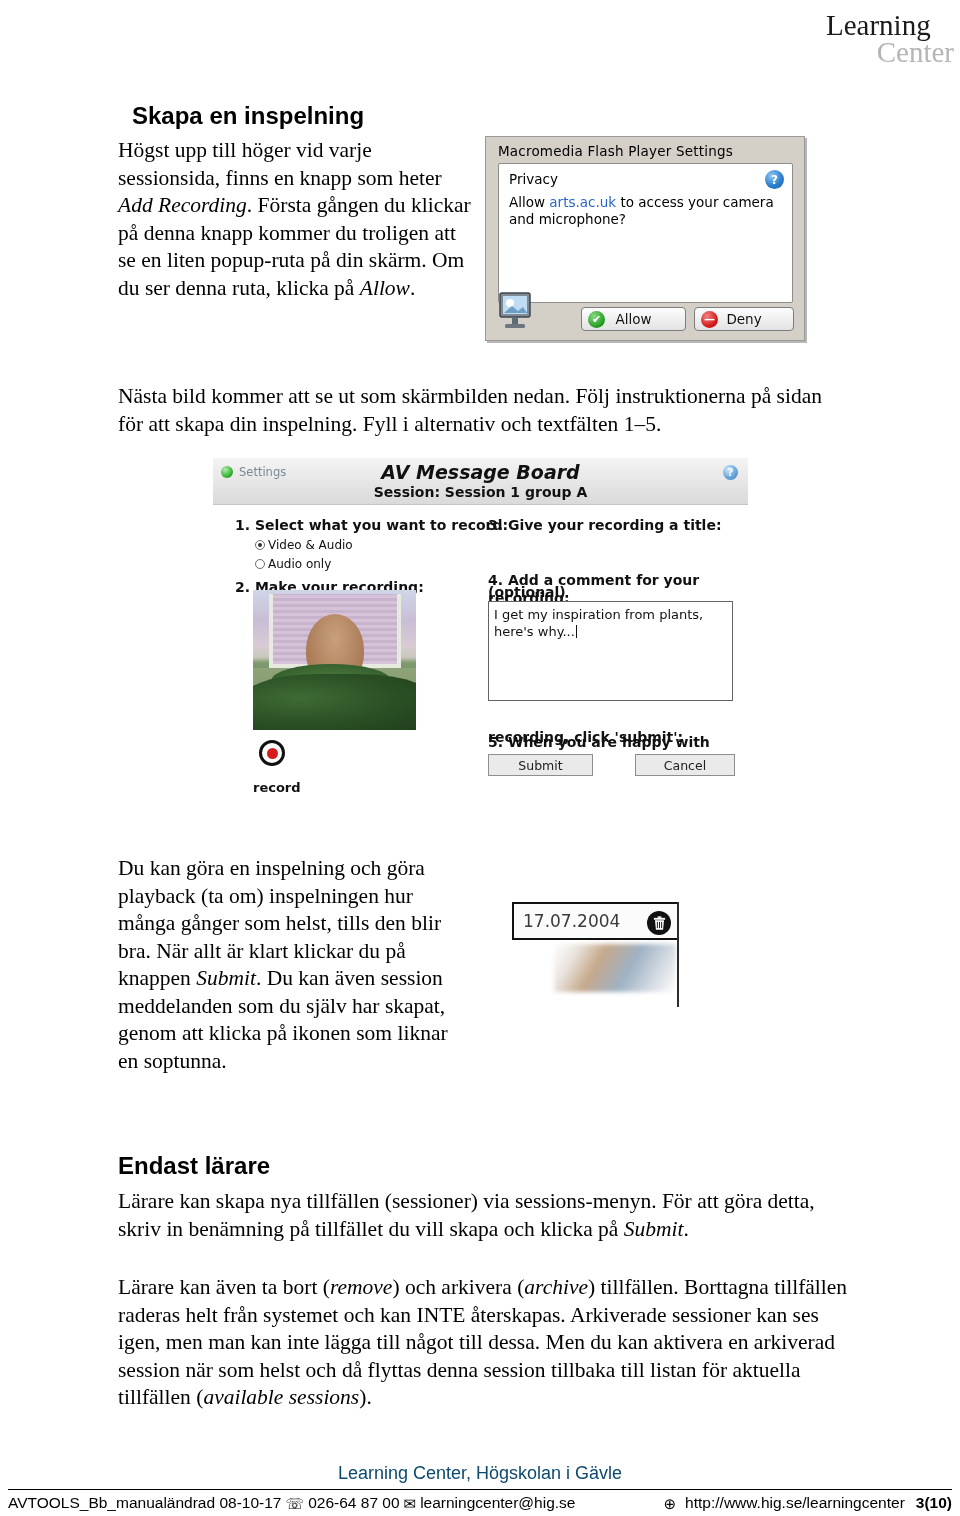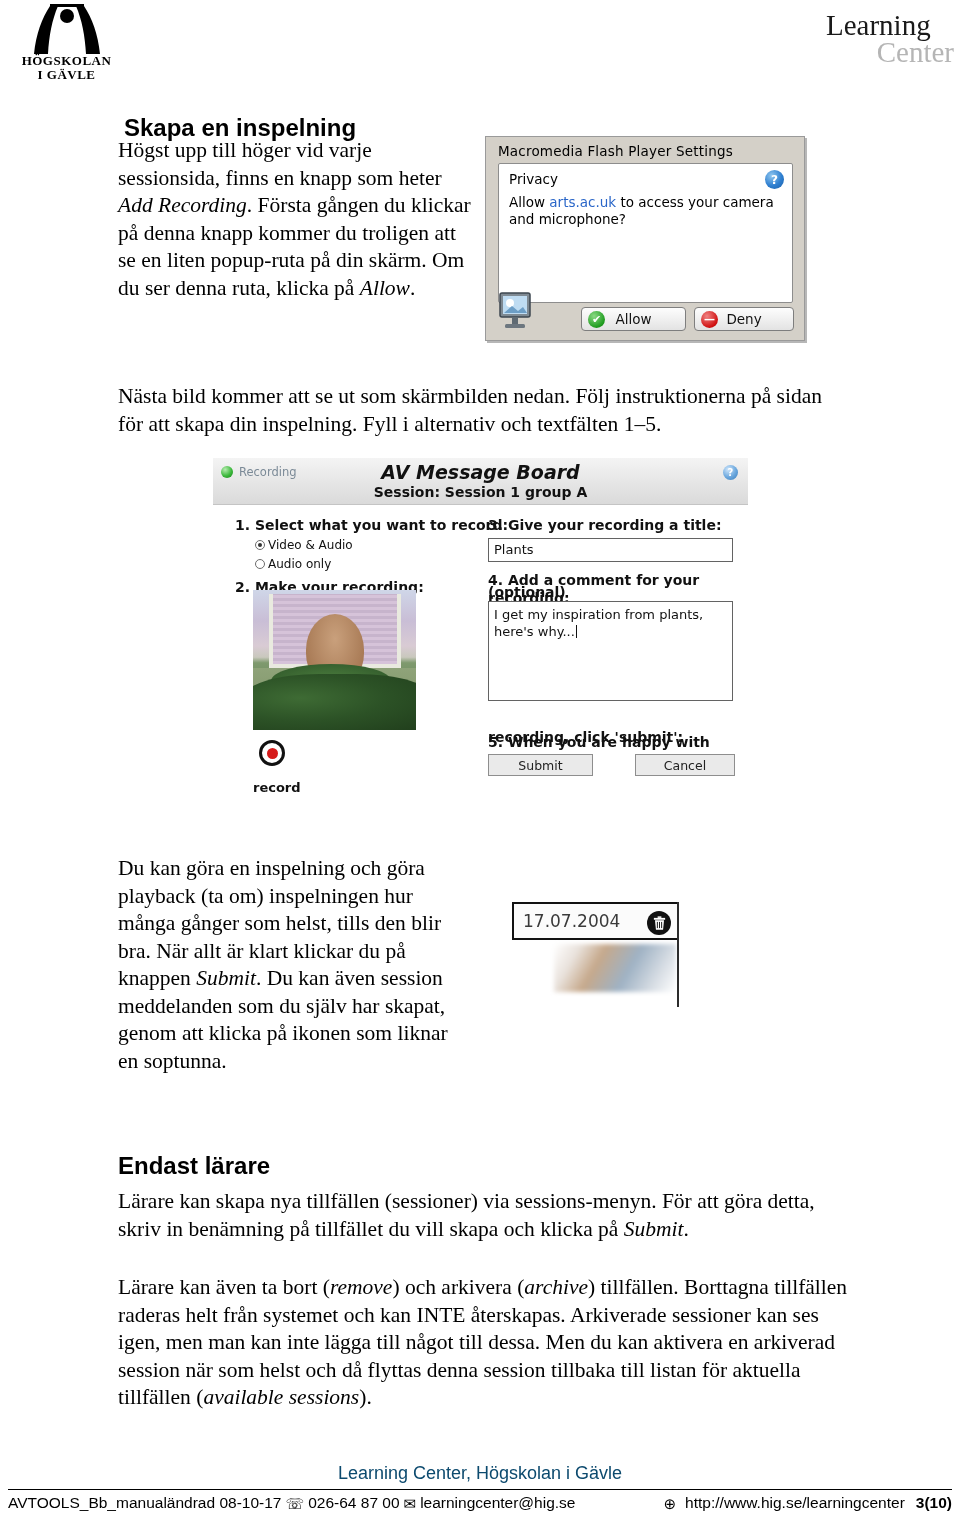--- a/index.html
+++ b/index.html
@@ -265,43 +265,31 @@
     display: flex; align-items: center; gap: 5px; white-space: nowrap;
   }
   .f-icon { font-size: 15px; line-height: 1; margin: 0 4px; }
   .f-page { font-weight: bold; margin-left: 6px; }
 </style>
 </head>
 <body>
 
 <div class="page-header">
 
-  <div class="hig-logo">
-    <div class="hig-mark">
-      <svg width="78" height="50" viewBox="0 0 78 50" aria-hidden="true">
-        <path d="M20 50 L6 50 C8 30 14 14 22 2 L30 2 C24 16 21 32 20 50 Z" fill="#000"></path>
-        <path d="M58 50 L72 50 C70 30 64 14 56 2 L48 2 C54 16 57 32 58 50 Z" fill="#000"></path>
-        <circle cx="39" cy="12" r="7" fill="#000"></circle>
-        <rect x="22" y="0" width="34" height="3" fill="#000"></rect>
-      </svg>
-    </div>
-    <div class="hig-logo-line1">HÖGSKOLAN</div>
-    <div class="hig-logo-line2">I GÄVLE</div>
-  </div>
 
 
   <div class="lc-logo">
     <span class="lc-learning">Learning</span>
     <span class="lc-center">Center</span>
   </div>
 </div>
 
 <div class="content">
 
-  <h2 class="sec-head" style="left:124px; top:102px;margin-top:12px;">Skapa en inspelning</h2>
+  <h2 class="sec-head" style="left:132px; top:102px;">Skapa en inspelning</h2>
 
   <p class="body-text" style="left:118px; top:137px; width:355px;">
     <span>Högst upp till höger vid varje sessionsida, finns en knapp som heter </span><span class="it">Add Recording</span><span>. Första gången du klickar på denna knapp kommer du troligen att se en liten popup-ruta på din skärm. Om du ser denna ruta, klicka på </span><span class="it">Allow</span><span>.</span>
   </p>
 
   <div class="flash-shot">
     <div class="flash-title">Macromedia Flash Player Settings</div>
     <div class="flash-panel">
       <div class="flash-privacy">Privacy</div>
       <div class="flash-q"><span>Allow </span><span class="lnk">arts.ac.uk</span><span> to access your camera and microphone?</span></div>
@@ -329,21 +317,21 @@
         </span>
       <span>Deny</span>
     </div>
   </div>
 
   <p class="body-text" style="left:118px; top:383px; width:730px;">Nästa bild kommer att se ut som skärmbilden nedan. Följ instruktionerna på sidan för att skapa din inspelning. Fyll i alternativ och textfälten 1–5.</p>
 
   <div class="board-shot">
     <div class="board-header">
       <span class="conn-dot"></span>
-      <span class="conn-label">Recording</span>
+      <span class="conn-label">Settings</span>
       <div class="board-title">AV Message Board</div>
       <div class="board-sub">Session: Session 1  group A</div>
       <div class="board-help">?</div>
     </div>
 
     <div class="bstep" style="left:22px; top:58px;text-align:center;">1.  Select what you want to record:</div>
     <div class="bopt" style="left:42px; top:80px;">
       <span class="radio on"></span><span>Video &amp; Audio</span>
     </div>
     <div class="bopt" style="left:42px; top:99px;">
@@ -361,21 +349,20 @@
     </div>
 
     <div class="rec-btn-wrap">
       <div class="rec-circle">
           <span class="rec-inner"></span>
         </div>
       <div class="rec-label">record</div>
     </div>
 
     <div class="bstep" style="left:275px; top:58px;">3.  Give your recording a title:</div>
-    <div class="title-input">Plants</div>
 
     <div class="bstep" style="left:275px; top:113px;">4.  Add a comment for your recording:</div>
     <div class="bstep" style="left:275px; top:125px;">(optional)</div>
     <div class="comment-box"><span>I get my inspiration from plants, here's why...</span><span class="caret"></span></div>
 
     <div class="bstep" style="left:275px; top:240px;margin-top:35px;">5.  When you are happy with your</div>
     <div class="bstep" style="left:275px; top:270px;">recording, click 'submit':</div>
 
     <div class="sbtn sbtn-submit">Submit</div>
     <div class="sbtn sbtn-cancel">Cancel</div>

